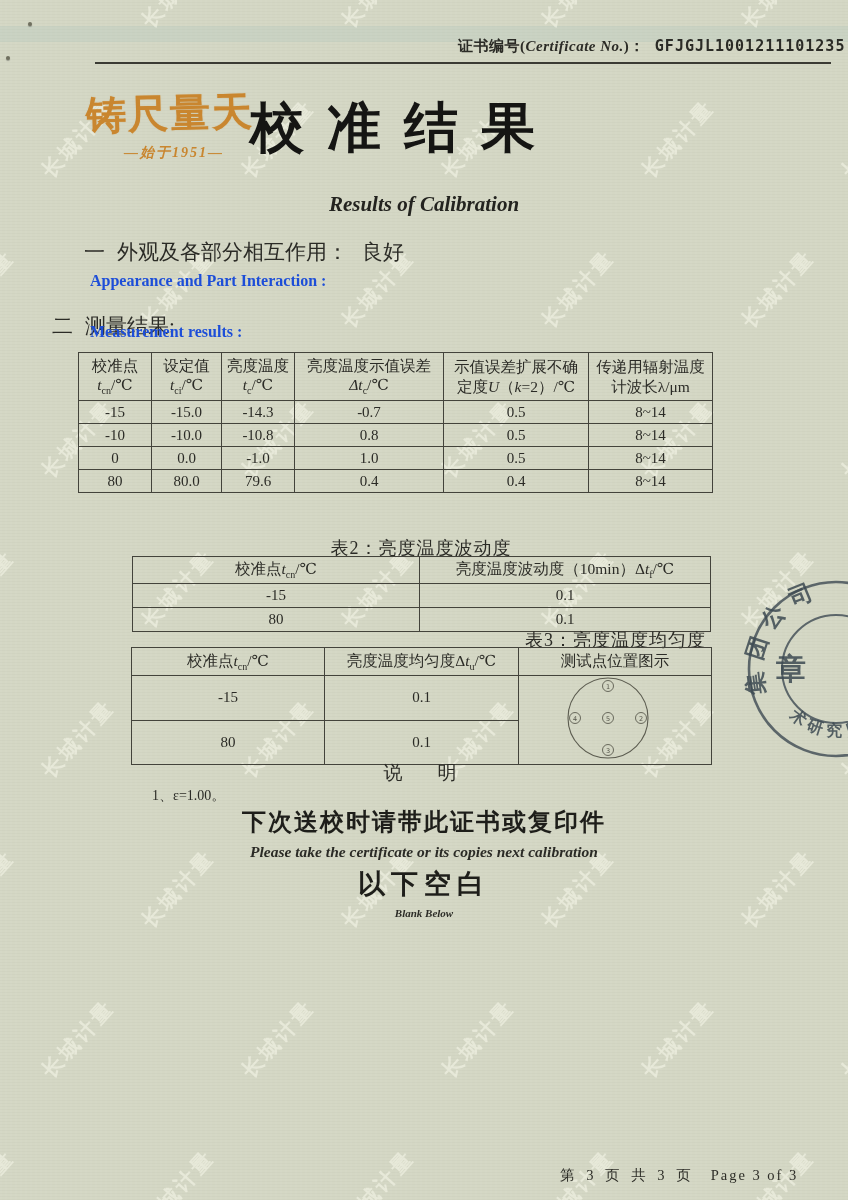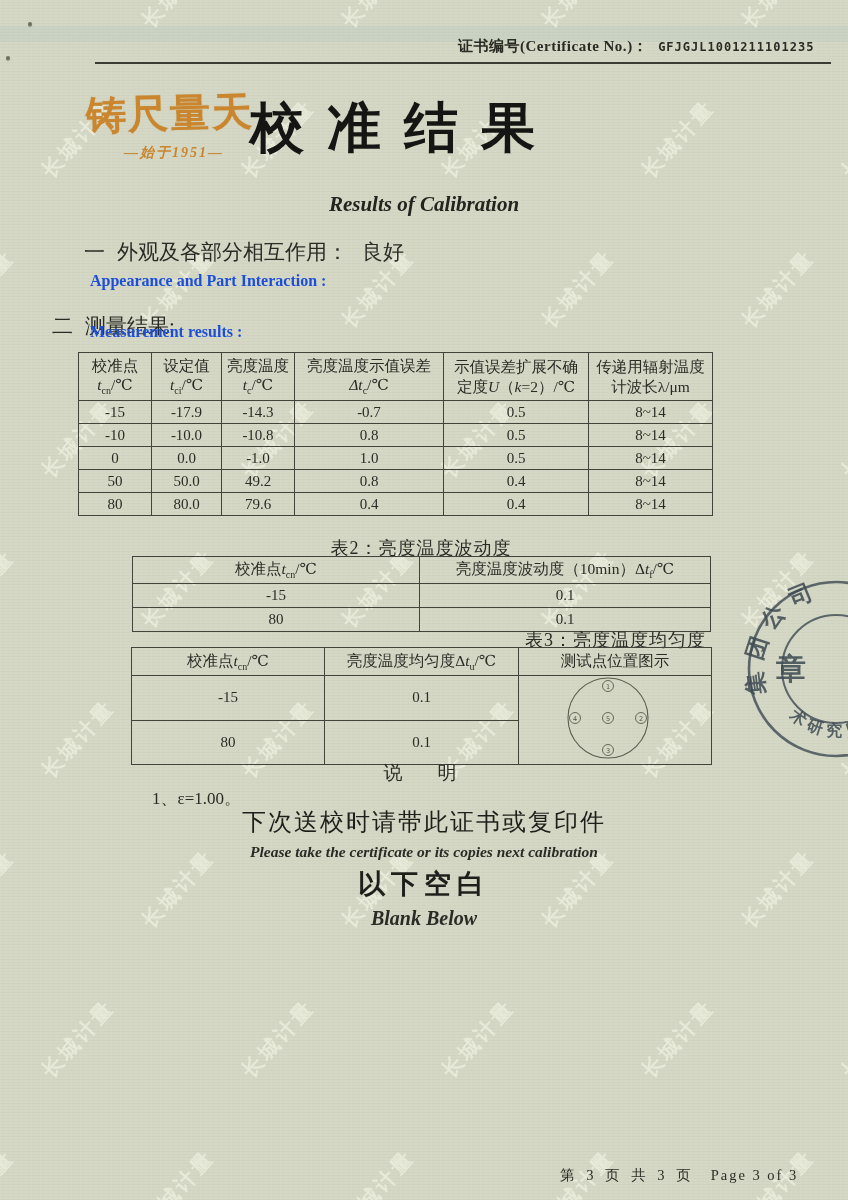--- a/index.html
+++ b/index.html
@@ -17,22 +17,22 @@
       repeating-linear-gradient(90deg, rgba(255,255,255,0.03) 0 2px, transparent 2px 5px);
   }
   .scan-band{position:absolute;left:0;top:26px;width:100%;height:16px;background:rgba(150,185,185,0.16);}
   .wm-layer{position:absolute;inset:0;overflow:hidden;pointer-events:none;}
   .wm{position:absolute;transform:rotate(-48deg);
       font:700 21px "Liberation Sans",sans-serif;color:rgba(252,252,240,0.48);letter-spacing:3px;white-space:nowrap;}
   .dot{position:absolute;width:4px;height:4px;border-radius:50%;background:#70705f;box-shadow:0 1px 1px rgba(0,0,0,.3);}
 
   
   .cert-line{position:absolute;left:458px;top:37px;font-size:15px;font-weight:700;letter-spacing:.5px;white-space:nowrap;}
-  .cert-line .en{text-align:right;}
-  .cert-line .num{font-family:"DejaVu Sans Mono","Liberation Mono",monospace;font-weight:700;letter-spacing:1px;margin-left:10px;font-size:12px;}
+  .cert-line .en{font-style:italic;text-align:right;}
+  .cert-line .num{font-family:"DejaVu Sans Mono","Liberation Mono",monospace;font-weight:700;letter-spacing:1px;margin-left:10px;font-size:15px;}
   .divider{position:absolute;left:95px;top:62px;width:736px;height:2px;background:#3b3b34;}
 
   
   .logo{position:absolute;left:86px;top:86px;font-size:40px;font-weight:900;color:#c9862f;
         letter-spacing:2px;transform:rotate(-1.5deg);font-family:"DejaVu Serif",serif;text-shadow:0 0 1px rgba(201,134,47,.6);}
   .tagline{position:absolute;left:96px;top:144px;width:156px;text-align:center;font-size:14px;
            color:#c9862f;font-weight:700;font-style:italic;letter-spacing:2px;}
   .title{position:absolute;left:250px;top:92px;font-size:54px;font-weight:900;color:#151513;
          font-family:"Liberation Sans","DejaVu Sans",sans-serif;letter-spacing:4px;white-space:nowrap;}
   .subtitle{position:absolute;left:0;top:192px;width:848px;text-align:center;
@@ -61,25 +61,25 @@
   .t3 td{height:42px;}
   .sym{font-style:italic;}
   sub{font-size:10px;}
   .diag-cell{padding:0;}
   .diag-circle{fill:none;stroke:#5c5c50;stroke-width:1.1;}
   .diag-pt{fill:none;stroke:#5c5c50;stroke-width:0.9;}
   .diag-num{fill:#55554a;font-size:6.5px;font-family:"DejaVu Sans",sans-serif;}
 
   
   .notes-heading{position:absolute;left:0;top:760px;width:848px;text-align:center;font-size:19px;letter-spacing:8px;}
-  .note-item{position:absolute;left:152px;top:787px;font-size:17px;}
-  .notice-zh{position:absolute;left:0;top:806px;width:848px;text-align:center;font-size:24px;font-weight:400;letter-spacing:2px;color:#1e1e1a;}
+  .note-item{position:absolute;left:152px;top:787px;font-size:14px;}
+  .notice-zh{position:absolute;left:0;top:806px;width:848px;text-align:center;font-size:24px;font-weight:700;letter-spacing:2px;color:#1e1e1a;}
   .notice-en{position:absolute;left:0;top:843px;width:848px;text-align:center;font-size:15.5px;font-style:italic;font-weight:700;}
   .blank-zh{position:absolute;left:0;top:866px;width:848px;text-align:center;font-size:27px;font-weight:700;letter-spacing:6px;color:#1e1e1a;}
-  .blank-en{position:absolute;left:0;top:907px;width:848px;text-align:center;font-size:20px;font-style:italic;font-weight:700;}
+  .blank-en{position:absolute;left:0;top:907px;width:848px;text-align:center;font-size:11px;font-style:italic;font-weight:700;}
 
   
   .footer{position:absolute;left:560px;top:1166px;font-size:14.5px;white-space:nowrap;color:#2e2e28;}
   .footer .zh{letter-spacing:4px;margin-right:16px;}
   .footer .en{letter-spacing:2px;margin-top:20px;}
 
   
   .seal{position:absolute;left:736px;top:575px;}
   .seal-ring{fill:none;stroke:#3d4a52;stroke-width:2.6;opacity:.8;}
   .seal-ring-inner{fill:none;stroke:#3d4a52;stroke-width:2;opacity:.8;}
@@ -194,48 +194,40 @@
         <div>示值误差扩展不确</div>
         <div><span>定度</span><span class="sym">U</span><span>（</span><span class="sym">k</span><span>=2）/℃</span></div>
       </th>
       <th>
         <div>传递用辐射温度</div>
         <div>计波长λ/μm</div>
       </th>
     </tr>
     <tr>
       <td>-15</td>
-      <td>-17.9</td>
+      <td>-15.0</td>
       <td>-14.3</td>
       <td>-0.7</td>
       <td>0.5</td>
       <td>8~14</td>
     </tr>
     <tr>
       <td>-10</td>
       <td>-10.0</td>
       <td>-10.8</td>
       <td>0.8</td>
       <td>0.5</td>
       <td>8~14</td>
     </tr>
     <tr>
       <td>0</td>
       <td>0.0</td>
       <td>-1.0</td>
       <td>1.0</td>
       <td>0.5</td>
-      <td>8~14</td>
-    </tr>
-    <tr>
-      <td>50</td>
-      <td>50.0</td>
-      <td>49.2</td>
-      <td>0.8</td>
-      <td>0.4</td>
       <td>8~14</td>
     </tr>
     <tr>
       <td>80</td>
       <td>80.0</td>
       <td>79.6</td>
       <td>0.4</td>
       <td>0.4</td>
       <td>8~14</td>
     </tr>

